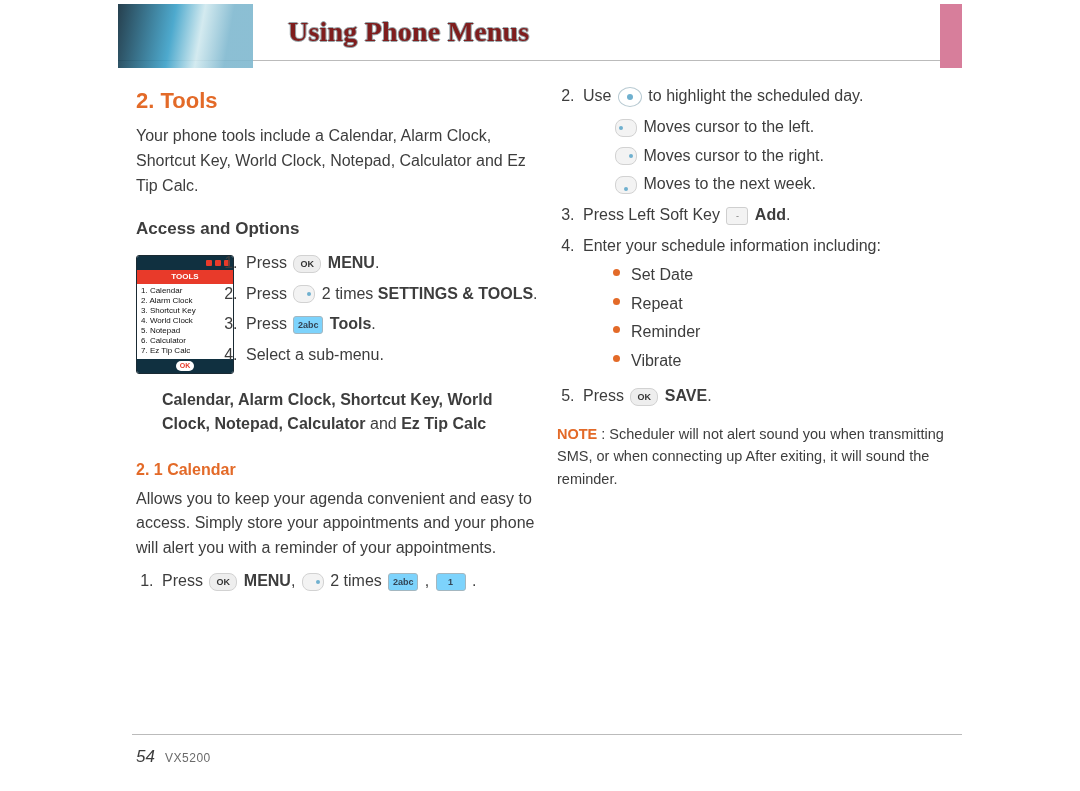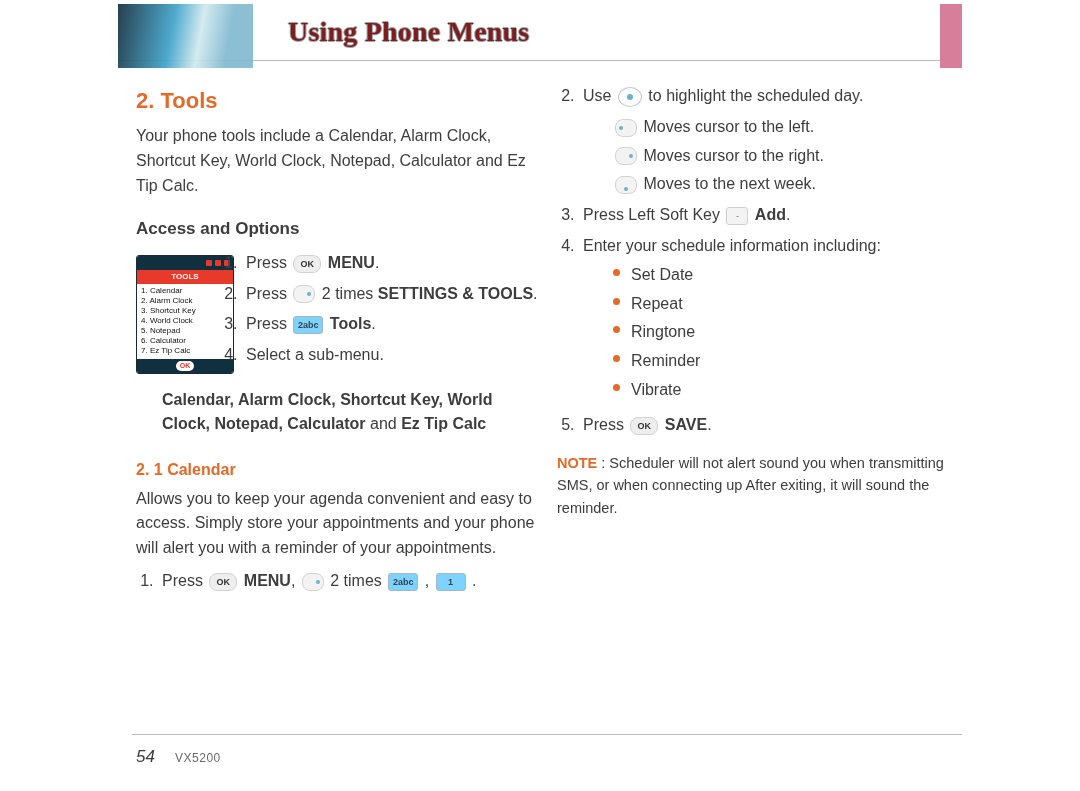--- a/index.html
+++ b/index.html
@@ -162,21 +162,21 @@
 
   .footer-rule{
     position:absolute;
     left:132px;right:118px;bottom:56px;
     border-top:1px solid #bbb;
   }
   .page-footer{
     position:absolute;left:136px;bottom:24px;
     font-size:15px;color:#3d3d3d;
   }
-  .page-footer .pn{font-style:italic;font-size:17px;margin-right:16px;}
+  .page-footer .pn{font-style:italic;font-size:17px;margin-right:6px;}
   .page-footer .model{font-size:12px;color:#6a6a6a;letter-spacing:.5px;}
   .clearfix::after{content:"";display:block;clear:both;}
 </style>
 </head>
 <body>
 
 <div class="header-band">
   <div class="header-left-img"></div>
   <div class="header-title">Using Phone Menus</div>
   <div class="header-pink"></div>
@@ -261,21 +261,20 @@
       </li>
       <li>
         <span>Press Left Soft Key </span><span class="key soft">-</span>
         <span class="b">Add</span><span>.</span>
       </li>
       <li>
         <span>Enter your schedule information including:</span>
         <ul class="dot-list">
           <li>Set Date</li>
           <li>Repeat</li>
-          <li>Ringtone</li>
           <li>Reminder</li>
           <li>Vibrate</li>
         </ul>
       </li>
       <li>
         <span>Press </span><span class="key ok">OK</span>
         <span class="b">SAVE</span><span>.</span>
       </li>
     </ol>
 

